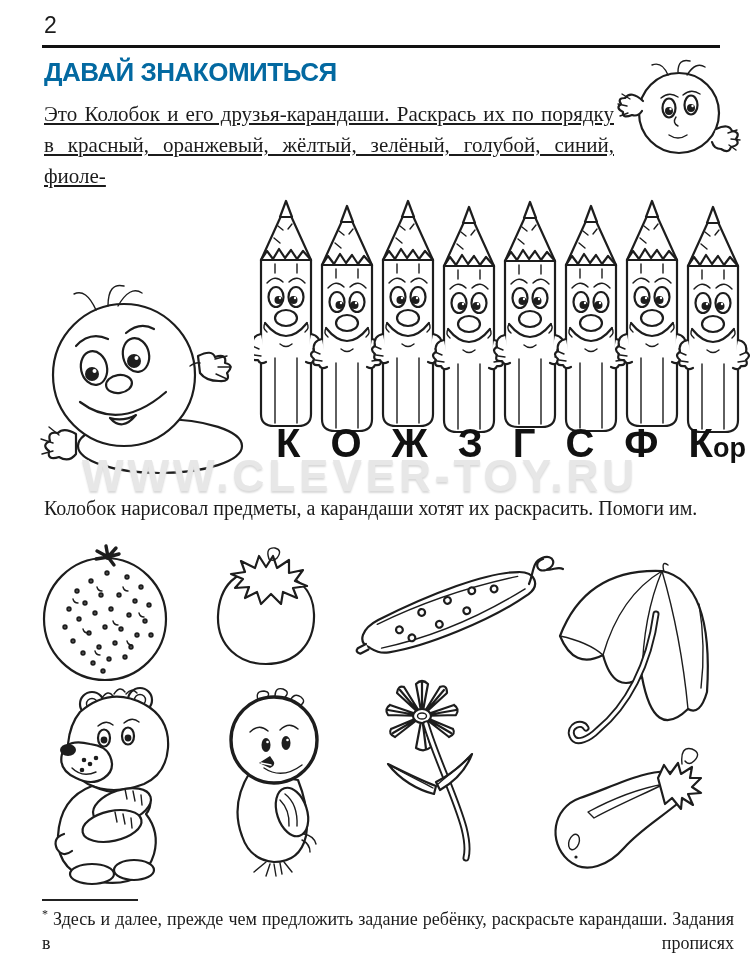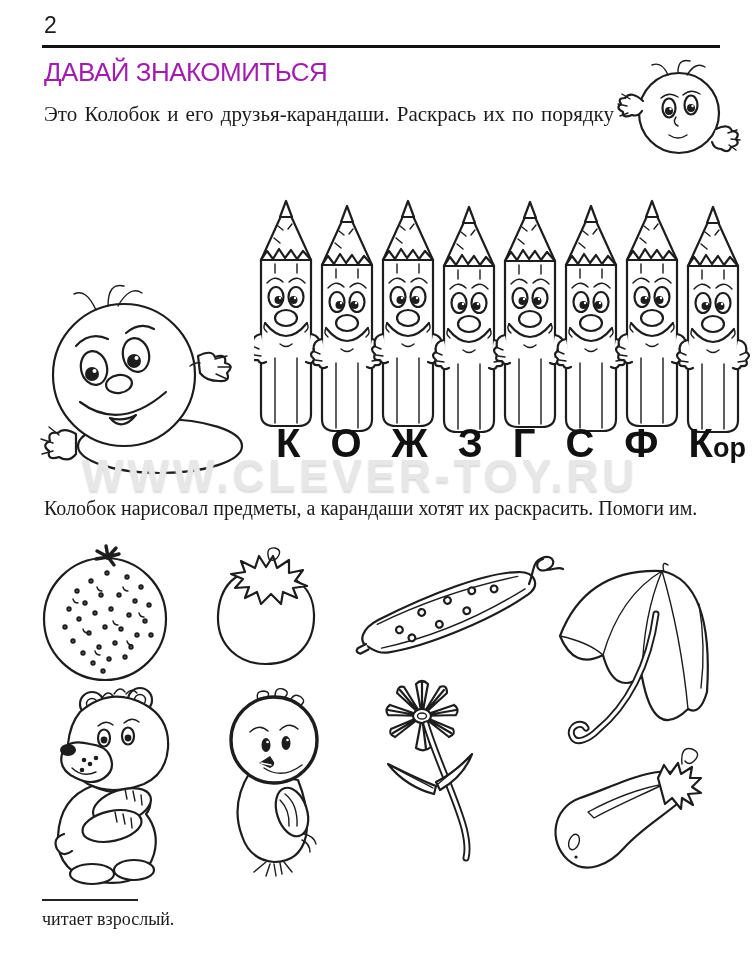--- a/index.html
+++ b/index.html
@@ -7,24 +7,24 @@
         font-family:"Liberation Serif",serif;color:#1b1b1b;}
   .abs{position:absolute;}
 
   
   .page-num{left:44px;top:12px;font-family:"Liberation Sans",sans-serif;font-size:23px;}
   .author{right:34px;top:15px;font-family:"Liberation Sans",sans-serif;font-size:21px;}
   .head-rule{left:42px;right:34px;top:45px;height:3px;background:#111;}
 
   
   .title{left:44px;top:57px;font-family:"Liberation Sans",sans-serif;
-         font-weight:normal;font-size:26px;letter-spacing:-0.5px;color:#a21caf;}
-
-  
-  .intro{left:44px;top:99px;width:570px;font-size:21px;line-height:31px;z-index:2;}
+         font-weight:bold;font-size:26px;letter-spacing:-0.5px;color:#0369a1;}
+
+  
+  .intro{left:44px;top:99px;width:570px;font-size:21px;line-height:31px;z-index:2;text-decoration:underline;}
   .jline{text-align:justify;text-align-last:justify;}
   sup.mark{font-size:12px;vertical-align:super;line-height:0;}
 
   
   .letters{left:276px;top:421px;width:470px;display:flex;justify-content:space-between;
            align-items:baseline;z-index:2;}
   .pletter{display:inline-block;font-family:"Liberation Sans",sans-serif;font-weight:bold;
            font-size:27px;color:#111;}
   .pletter::first-letter{font-size:40px;}
 
@@ -55,20 +55,21 @@
 
 <div class="page">
 
   <div class="abs page-num">2</div>
   <div class="abs head-rule"></div>
 
   <div class="abs title">ДАВАЙ ЗНАКОМИТЬСЯ</div>
 
   <div class="abs intro">
     <div class="jline">Это Колобок и его друзья-карандаши. Раскрась их по порядку</div>
+    <div class="jline">в красный, оранжевый, жёлтый, зелёный, голубой, синий, фиоле-</div>
   </div>
 
   <svg class="abs art" style="left:612px;top:56px;" width="132" height="108" viewBox="0 0 132 108">
     <circle class="fw" cx="67" cy="57" r="40"></circle>
     <path class="thin" d="M56,19 Q50,5 40,9 M66,16 Q66,2 78,5 M75,19 Q84,5 93,11"></path>
     <path class="fw" d="M31,45 q-12,-11 -18,-3 q-8,0 -4,6 q-6,4 2,8 q-1,7 9,3 q6,2 10,-4"></path>
     <path class="thin" d="M18,43 l-8,-5 M15,50 l-9,-2 M16,57 l-8,3"></path>
     <path class="fw" d="M104,73 q13,-6 16,2 q9,1 4,8 q5,6 -5,8 q-2,7 -10,2 q-7,0 -9,-7"></path>
     <path class="thin" d="M116,77 l9,-3 M119,83 l9,1 M117,89 l7,5"></path>
     <path class="thin" d="M49,42 Q57,35 66,41 M71,39 Q79,32 88,38"></path>
@@ -297,16 +298,17 @@
     <path class="fw" d="M134,36 C152,38 158,52 144,64 C120,84 102,94 86,112 C72,128 48,140 30,124 C10,106 14,72 42,62 C72,52 110,32 134,36 Z"></path>
     <path class="thin" d="M50,76 C76,62 104,52 126,48 C106,58 78,70 56,82 Z"></path>
     <ellipse class="thin" cx="36" cy="106" rx="5" ry="8" transform="rotate(20 36 106)"></ellipse>
     <circle class="fk" cx="38" cy="121" r="1.6"></circle>
     <path class="fw" d="M120,42 l6,-13 l6,9 l8,-11 l3,11 l11,-7 l-2,11 l11,0 l-9,9 l9,6 l-13,1 l5,11 l-11,-7 l-1,11 l-9,-11 l-7,6 Z"></path>
     <path class="thin" d="M144,28 Q142,10 154,13 Q164,17 156,25 Q151,30 147,25"></path>
   </svg>
 
   <div class="abs foot-rule"></div>
   <div class="abs footnote">
+    <div class="jline"><sup class="mark">*</sup> <span>Здесь и далее, прежде чем предложить задание ребёнку, раскрасьте карандаши. Задания в прописях</span></div>
     <div>читает взрослый.</div>
   </div>
 
 </div>
 
 </body></html>

